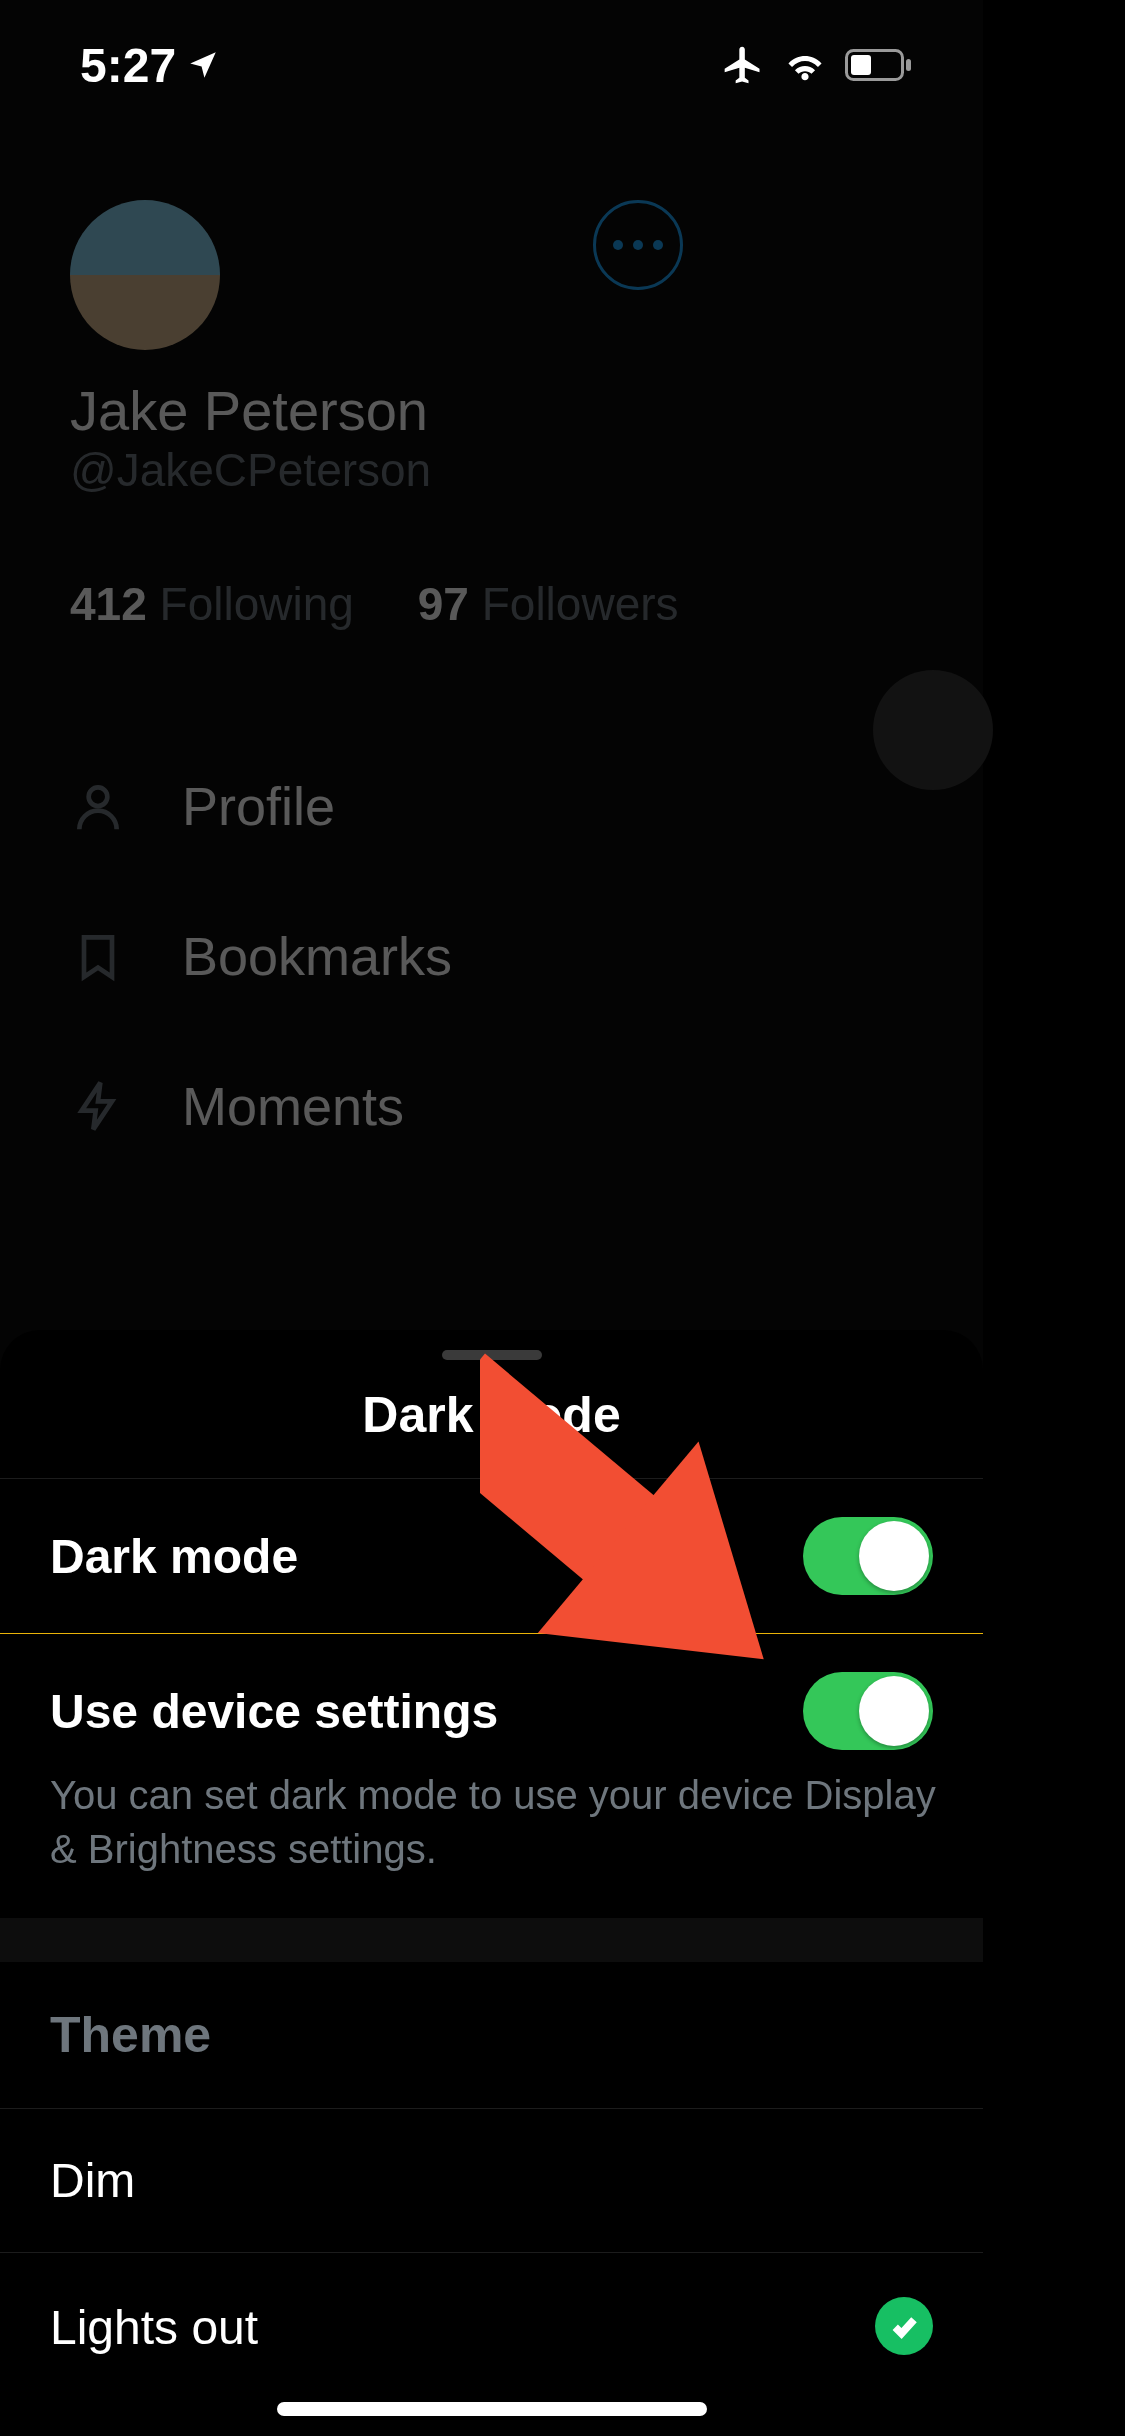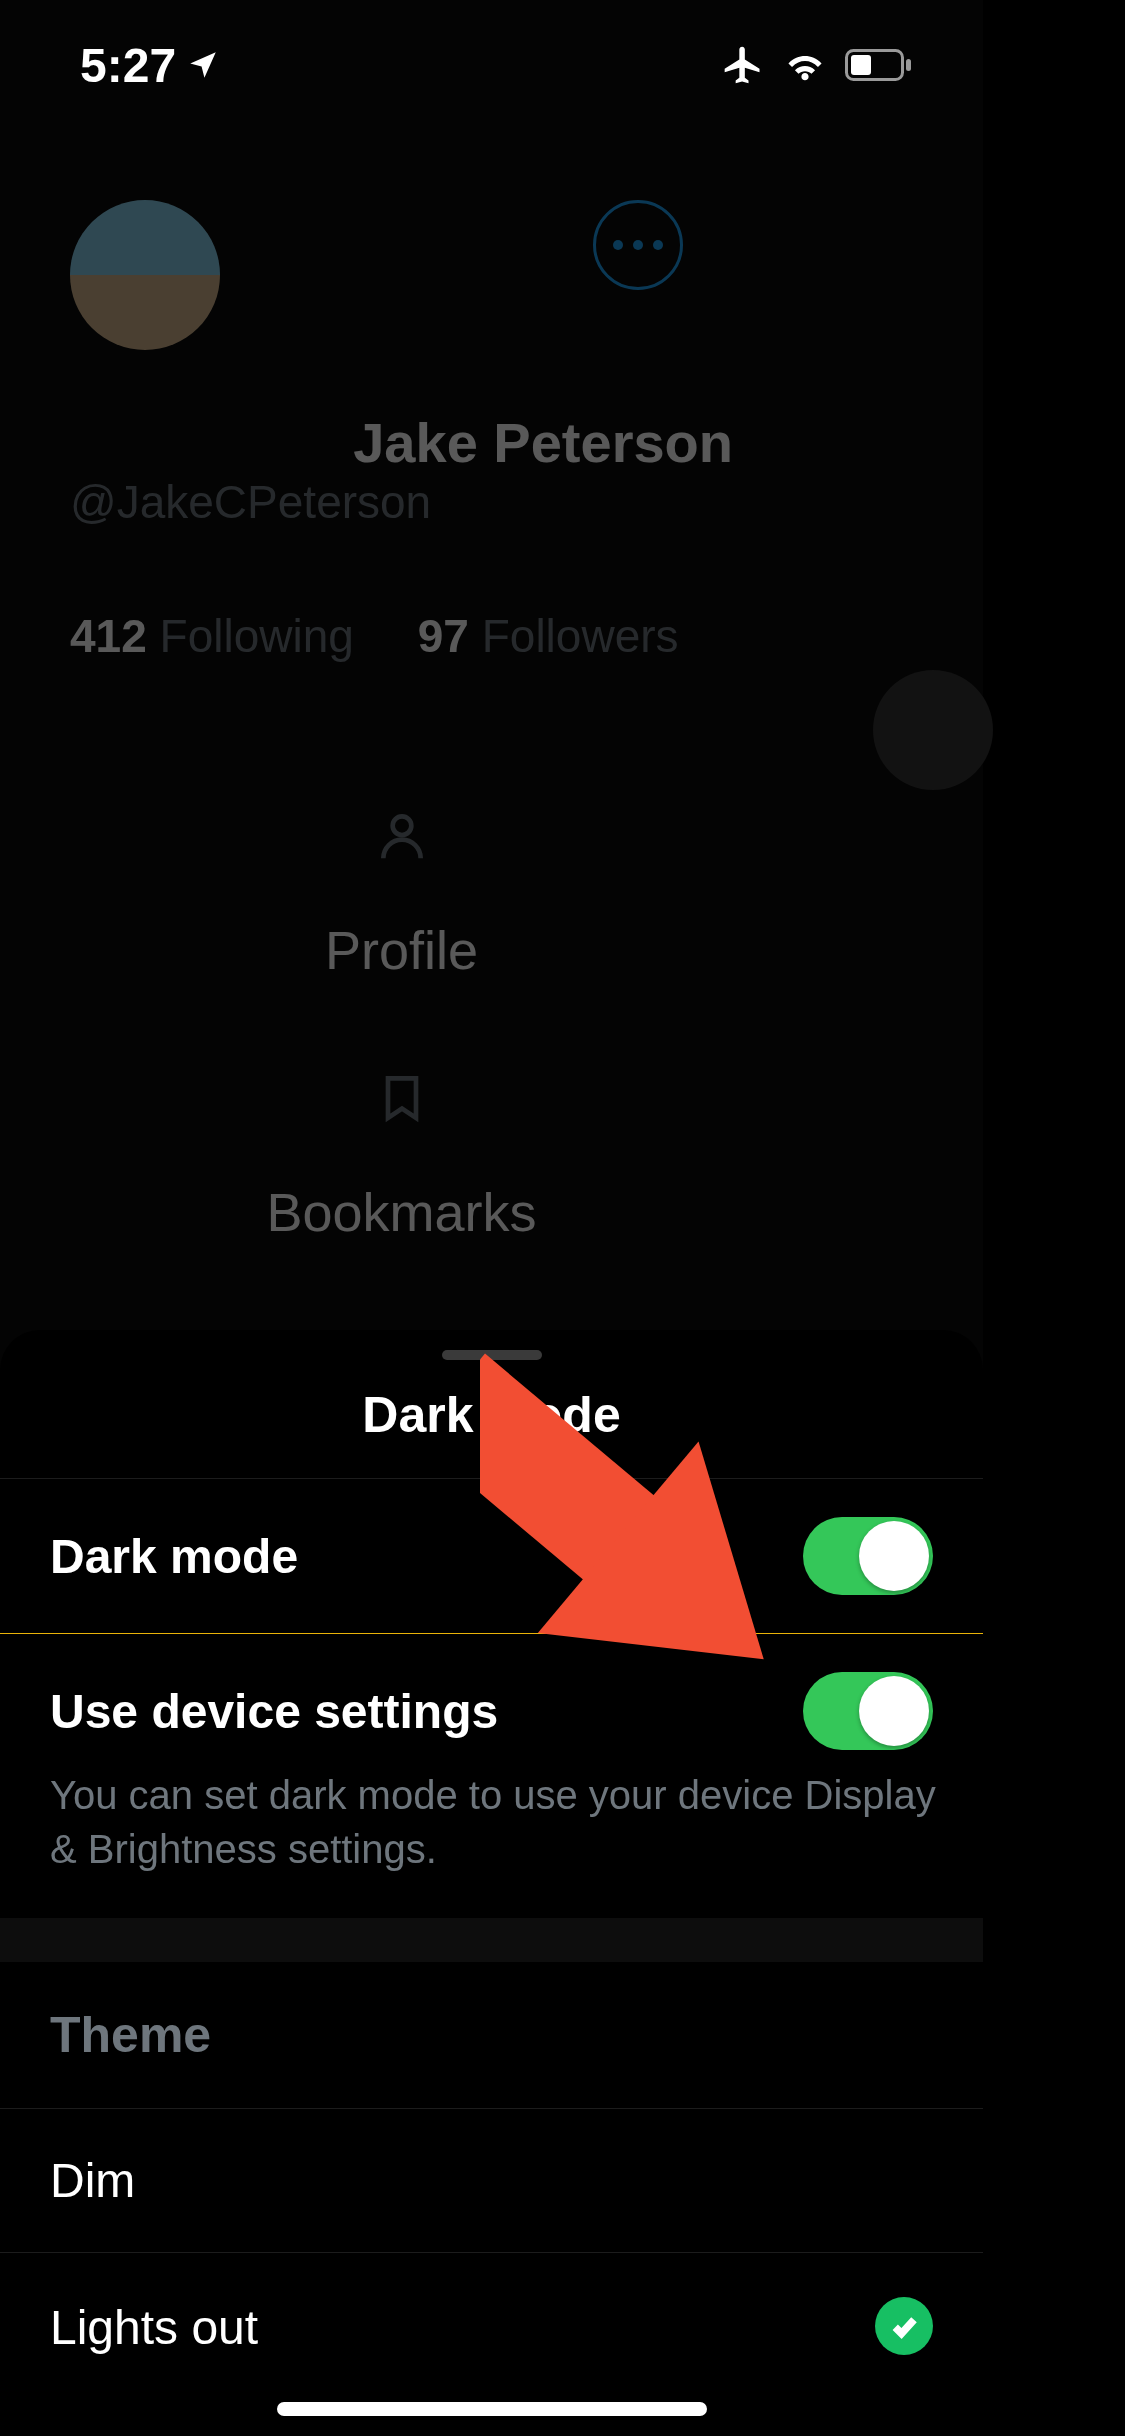--- a/index.html
+++ b/index.html
@@ -15,26 +15,26 @@
 .status-time { font-size: 48px; font-weight: 600; color: #fff; display: flex; align-items: center; gap: 10px; }
 .status-icons { display: flex; align-items: center; gap: 18px; }
 .status-icons svg { display: block; }
 
 
 .drawer-content { position: absolute; top: 160px; left: 0; right: 180px; padding: 40px 70px 0 70px; }
 .avatar { width: 150px; height: 150px; border-radius: 50%; background: linear-gradient(180deg,#87ceeb 50%,#d2b48c 50%); display:inline-block; }
 .more-btn { position: absolute; top: 40px; right: 120px; width: 90px; height: 90px; border: 3px solid #1da1f2; border-radius: 50%; display:flex; align-items:center; justify-content:center; }
 .more-dots { display:flex; gap:10px; }
 .more-dots span { width:10px; height:10px; border-radius:50%; background:#1da1f2; }
-.display-name { font-size: 56px; font-weight: 700; color:#fff; margin-top: 56px; text-align: right; }
+.display-name { font-size: 56px; font-weight: 400; color:#fff; margin-top: 24px; }
 .handle { font-size: 46px; color:#6e767d; }
 .stats { margin-top: 80px; font-size: 46px; color:#6e767d; }
 .stats .num { color:#fff; font-weight:700; }
 .menu-list { margin-top: 100px; }
-.menu-item { display:flex; align-items:center; gap: 56px; padding: 44px 0; flex-direction: column; }
+.menu-item { display:flex; align-items:center; gap: 56px; padding: 44px 0; }
 .menu-item .icon { width: 56px; height: 56px; color:#6e767d; display:flex; align-items:center; justify-content:center; }
 .menu-item .label { font-size: 54px; color:#fff; font-weight:400; }
 
 .side-avatar { position:absolute; right:-10px; top:670px; width:120px; height:120px; border-radius:50%; background:#333; overflow:hidden; }
 
 
 .sheet { position: absolute; left: 0; right: 0; bottom: 0; top: 1330px; background: #000; border-top-left-radius: 40px; border-top-right-radius: 40px; z-index: 10; }
 .grabber { width: 100px; height: 10px; background: #3a3a3a; border-radius: 5px; margin: 20px auto 26px auto; }
 .sheet-title { text-align:center; font-size: 50px; font-weight: 800; color:#fff; padding-bottom: 34px; }
 .row { display:flex; align-items:center; justify-content:space-between; padding: 38px 50px; border-top: 1px solid #1c1c1c; }

